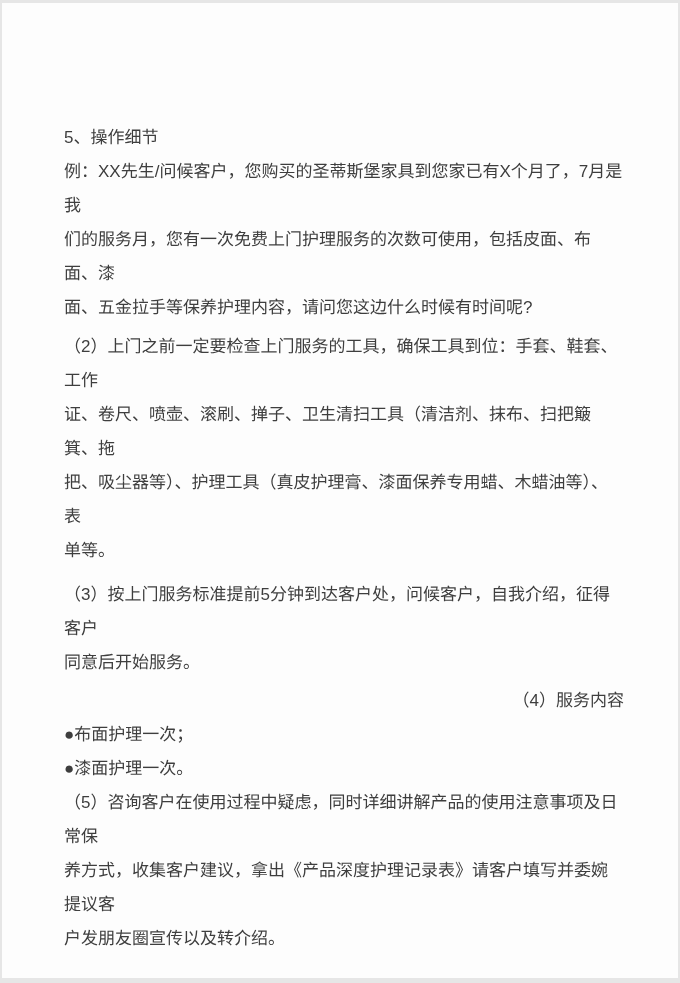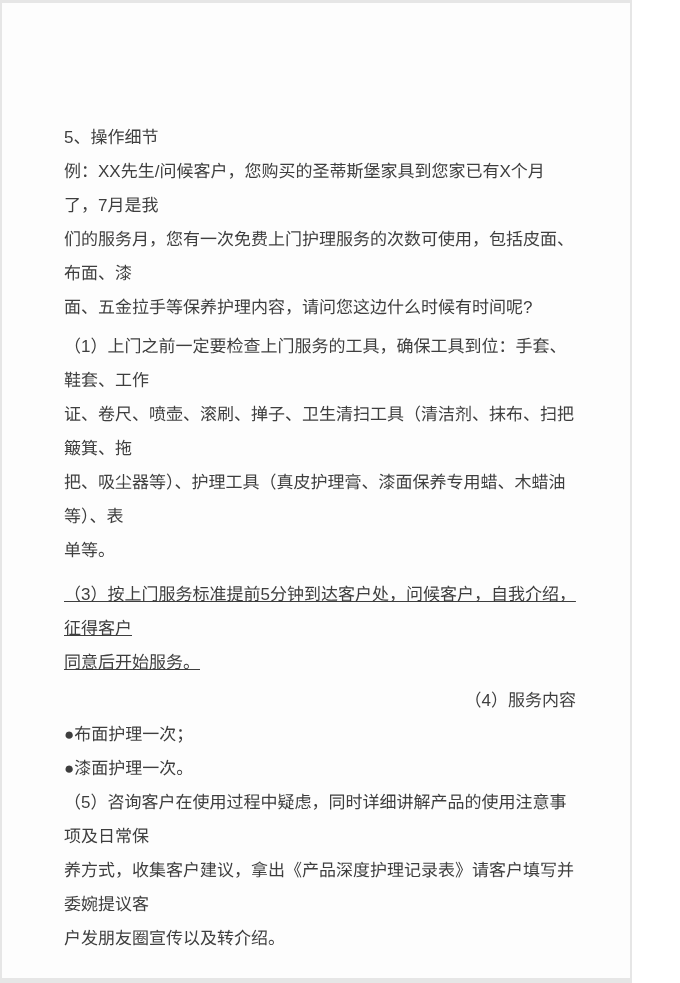--- a/index.html
+++ b/index.html
@@ -4,21 +4,21 @@
 <style>
   html, body {
     margin: 0;
     padding: 0;
     width: 680px;
     height: 983px;
     font-family: "Liberation Sans", sans-serif;
   }
   .canvas {
     position: relative;
-    width: 632px;
+    width: 680px;
     height: 983px;
     background: #e6e6e6;
     overflow: hidden;
   }
   .paper {
     position: absolute;
     top: 3px;
     left: 2px;
     right: 2px;
     bottom: 5px;
@@ -31,37 +31,37 @@
     font-size: 17px;
     line-height: 34px;
     font-weight: 400;
   }
   .content p {
     margin: 0;
     white-space: pre-line; 
   }
   .gap-xs { margin-top: 4px !important; text-align: right; }
   .gap-sm { margin-top: 5px !important; }
-  .gap-md { margin-top: 10px !important; text-decoration: underline; }
+  .gap-md { margin-top: 10px !important; }
 </style>
 </head>
 <body>
 
 <div class="canvas">
   <div class="paper">
     <div class="content">
 
       <p>5、操作细节</p>
 
 
       <p>例：XX先生/问候客户，您购买的圣蒂斯堡家具到您家已有X个月了，7月是我
 们的服务月，您有一次免费上门护理服务的次数可使用，包括皮面、布面、漆
 面、五金拉手等保养护理内容，请问您这边什么时候有时间呢?</p>
 
-      <p class="gap-sm">（1）上门之前一定要检查上门服务的工具，确保工具到位：手套、鞋套、工作
+      <p class="gap-sm">（2）上门之前一定要检查上门服务的工具，确保工具到位：手套、鞋套、工作
 证、卷尺、喷壶、滚刷、掸子、卫生清扫工具（清洁剂、抹布、扫把簸箕、拖
 把、吸尘器等）、护理工具（真皮护理膏、漆面保养专用蜡、木蜡油等）、表
 单等。</p>
 
       <p class="gap-md">（3）按上门服务标准提前5分钟到达客户处，问候客户，自我介绍，征得客户
 同意后开始服务。</p>
 
       <p class="gap-xs">（4）服务内容</p>
 
       <div>

